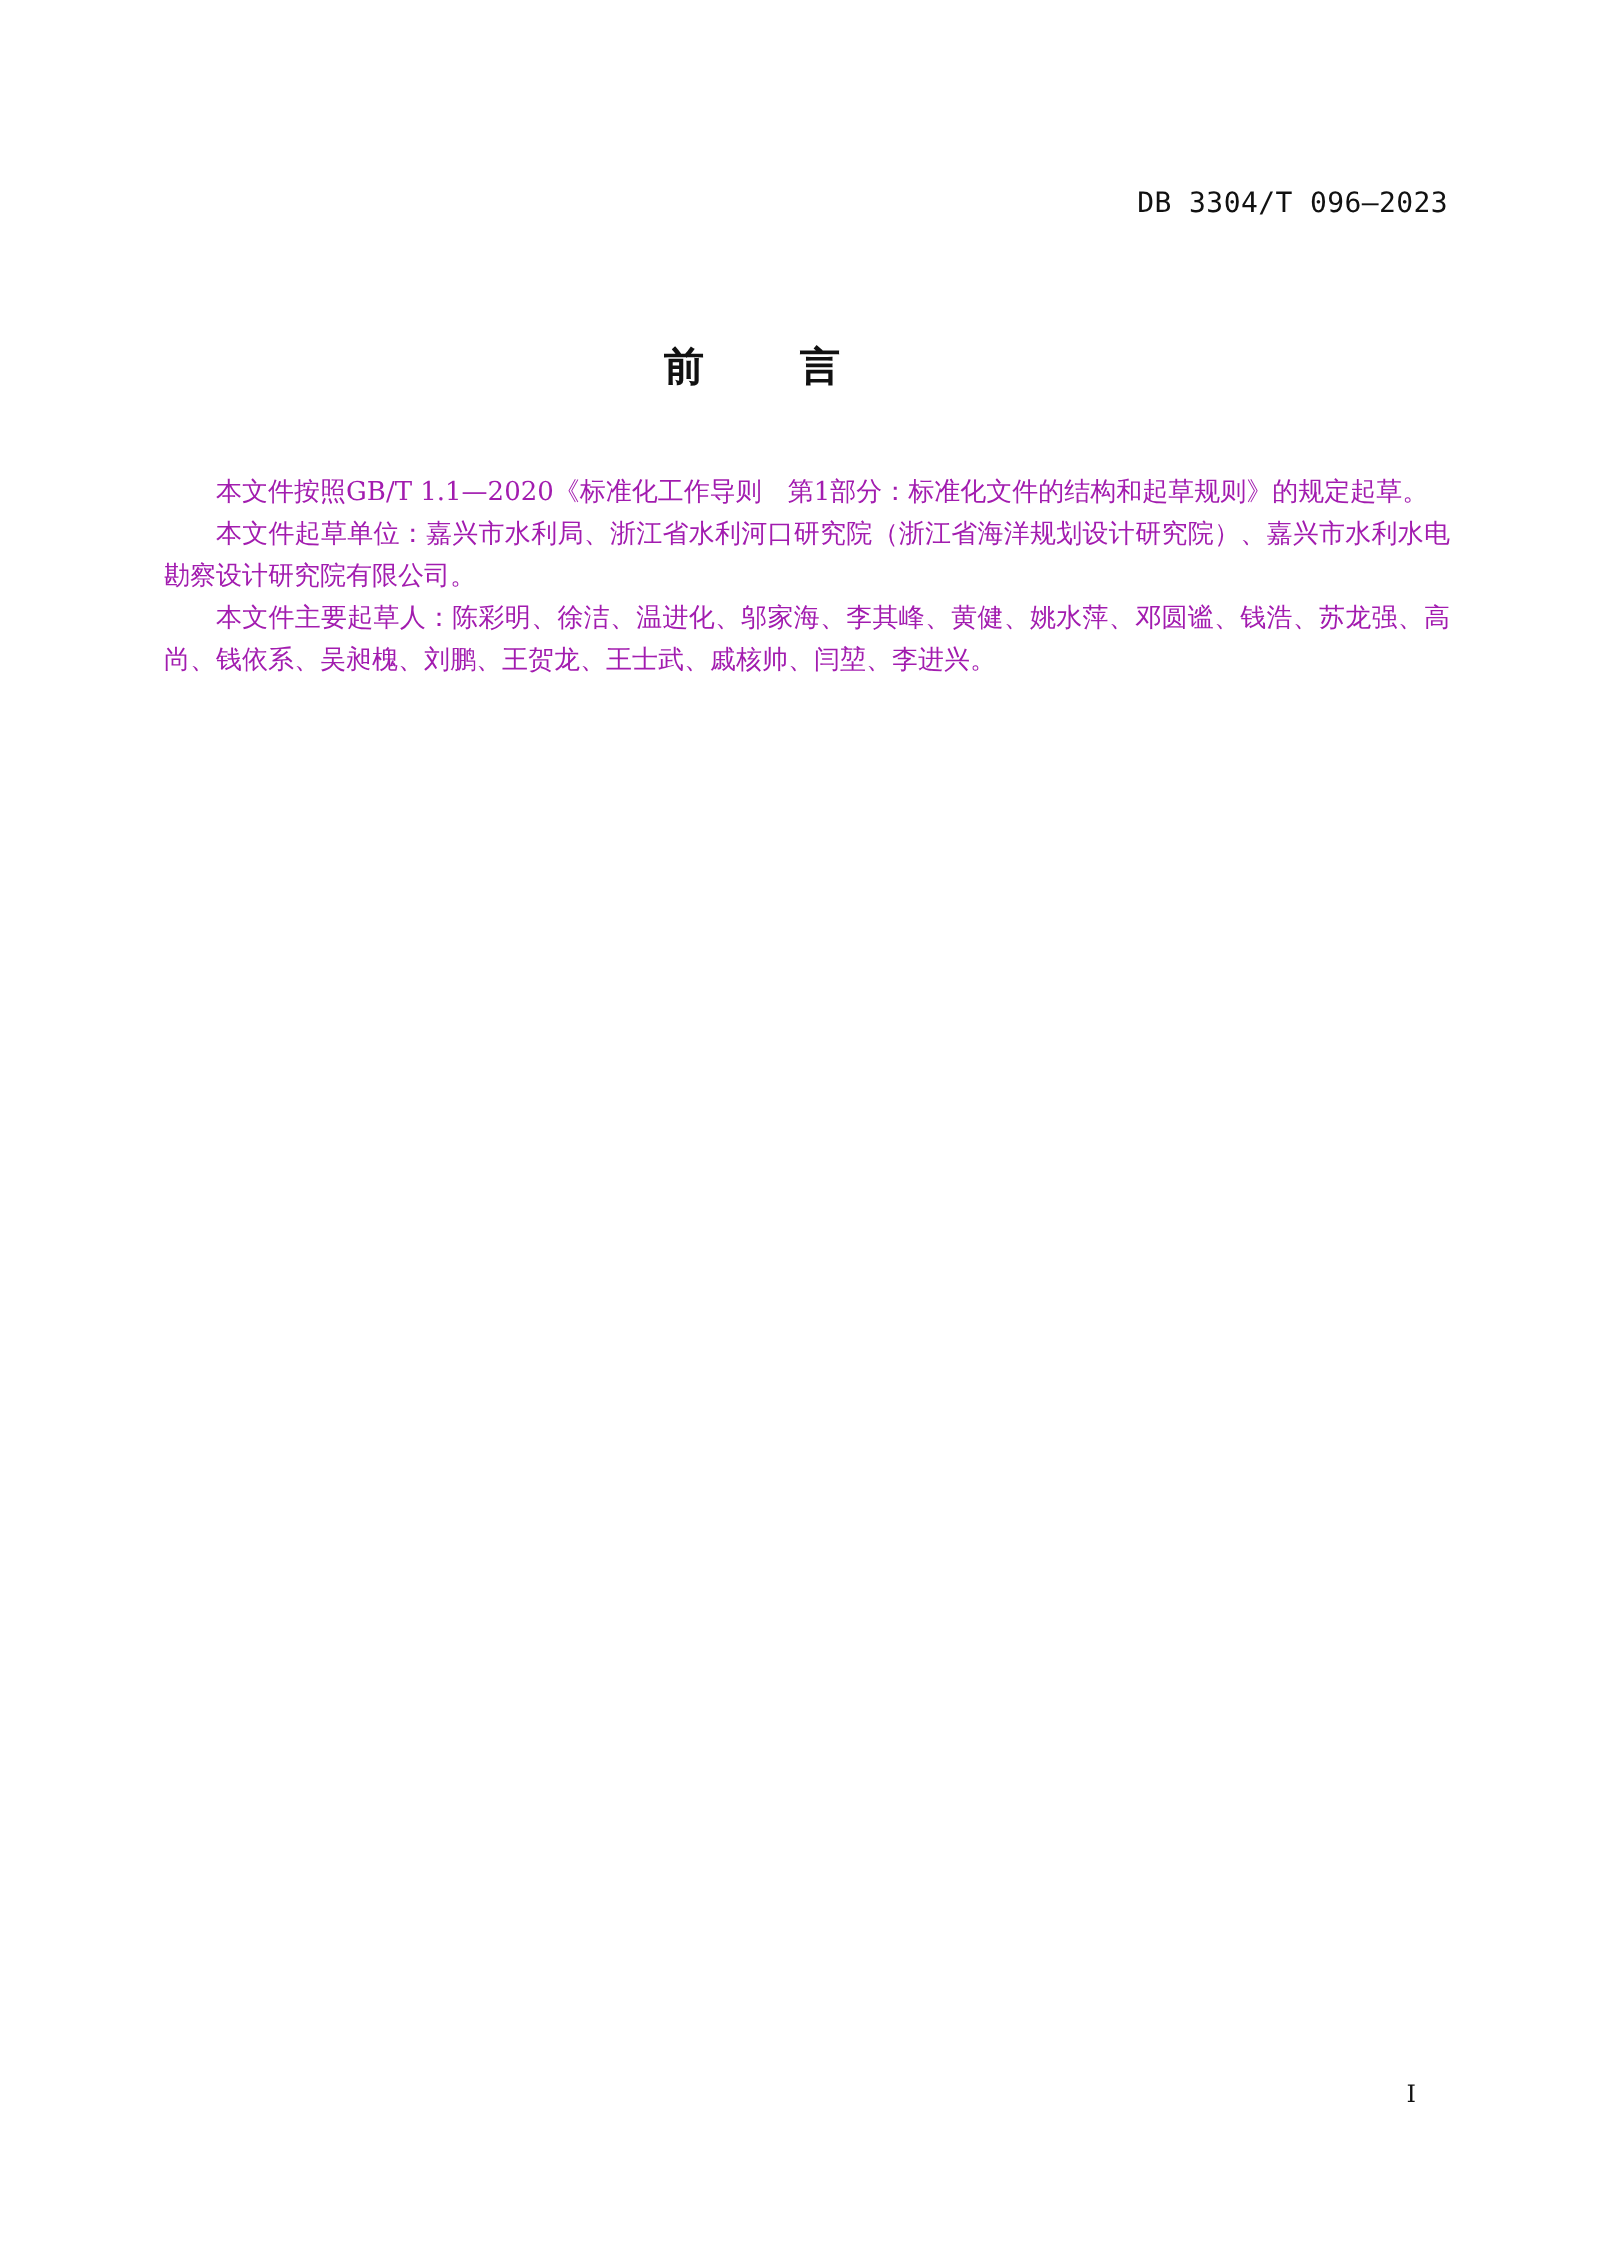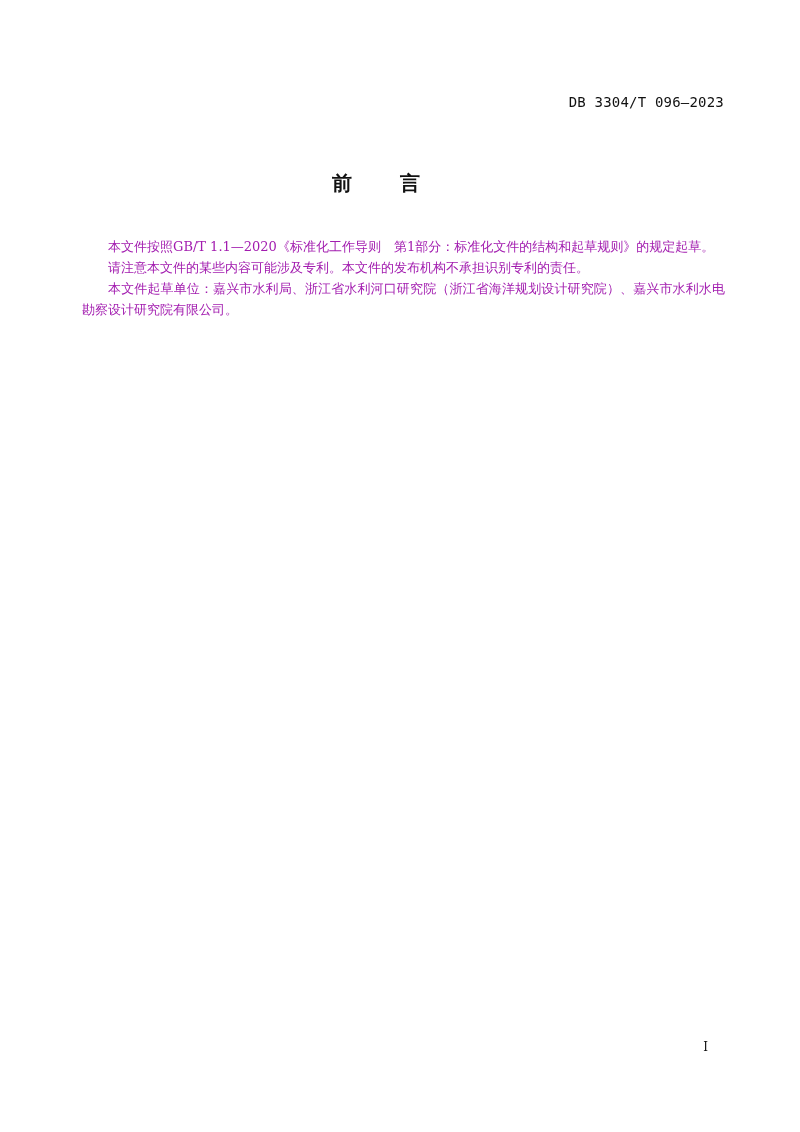--- a/index.html
+++ b/index.html
@@ -70,17 +70,17 @@
 <body>
 
 <div class="header-code">DB 3304/T 096—2023</div>
 
 <div class="title">
   <span>前</span><span class="gap"></span><span>言</span>
 </div>
 
 <div class="content">
   <p>本文件按照GB/T 1.1—2020《标准化工作导则　第1部分：标准化文件的结构和起草规则》的规定起草。</p>
-  <p>请注意本文件的某些内容可能涉及专利。本文件的发布机构不承担识别专利的责任。</p>
   <p>本文件起草单位：嘉兴市水利局、浙江省水利河口研究院（浙江省海洋规划设计研究院）、嘉兴市水利水电勘察设计研究院有限公司。</p>
+  <p>本文件主要起草人：陈彩明、徐洁、温进化、邬家海、李其峰、黄健、姚水萍、邓圆谧、钱浩、苏龙强、高尚、钱依系、吴昶槐、刘鹏、王贺龙、王士武、戚核帅、闫堃、李进兴。</p>
 </div>
 
 <div class="page-number">I</div>
 
 </body></html>

